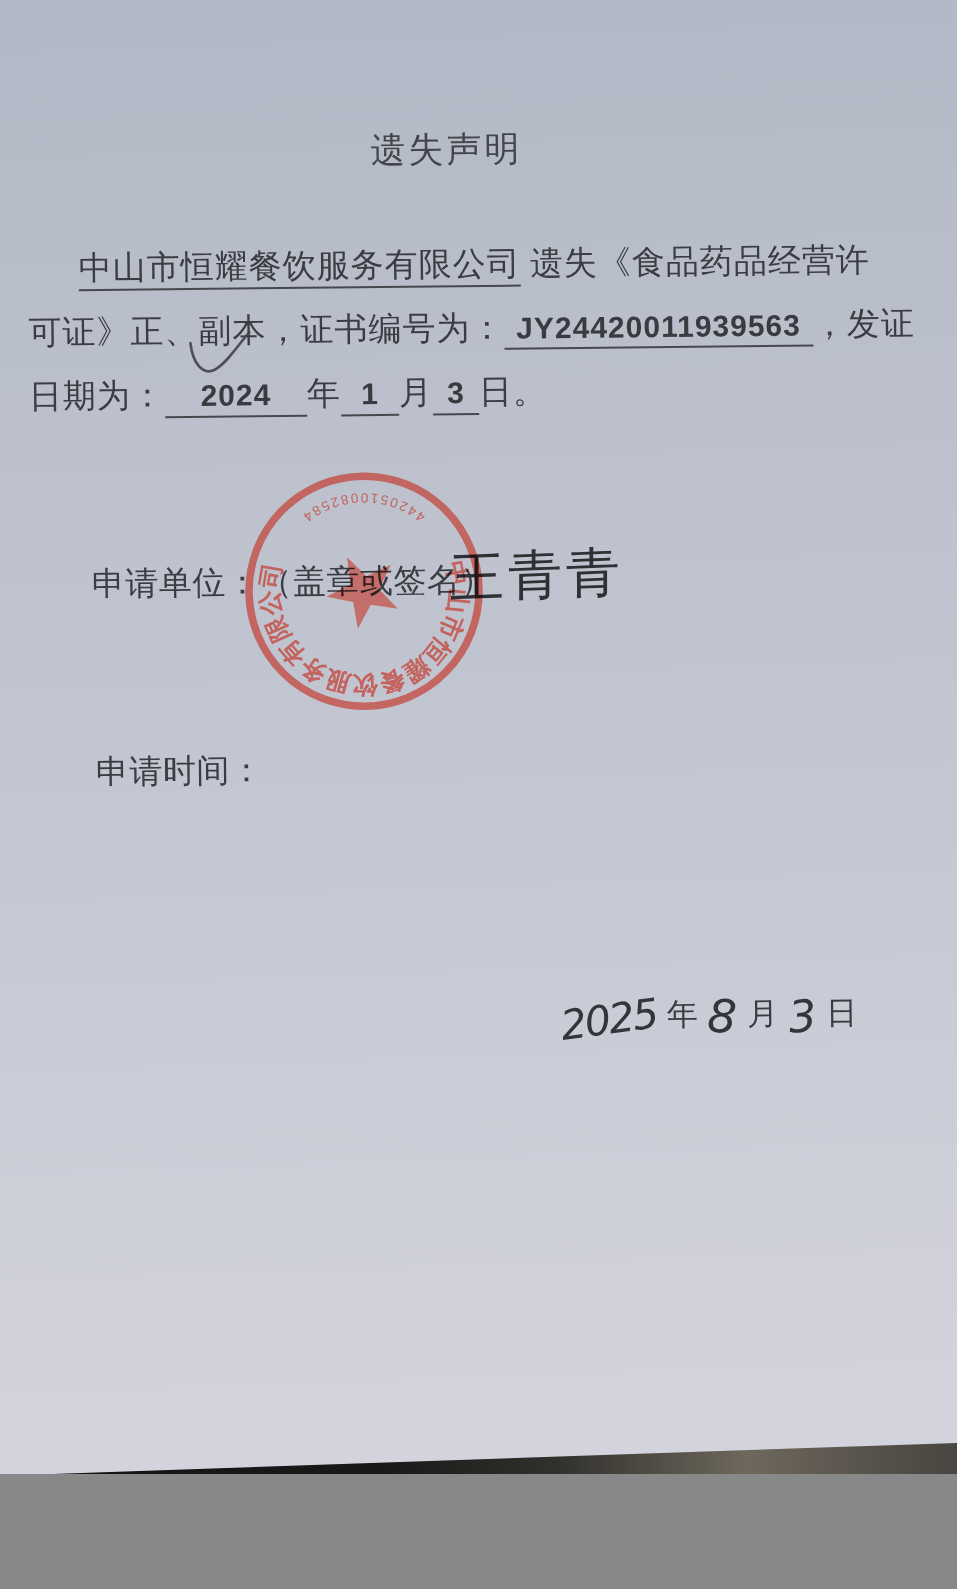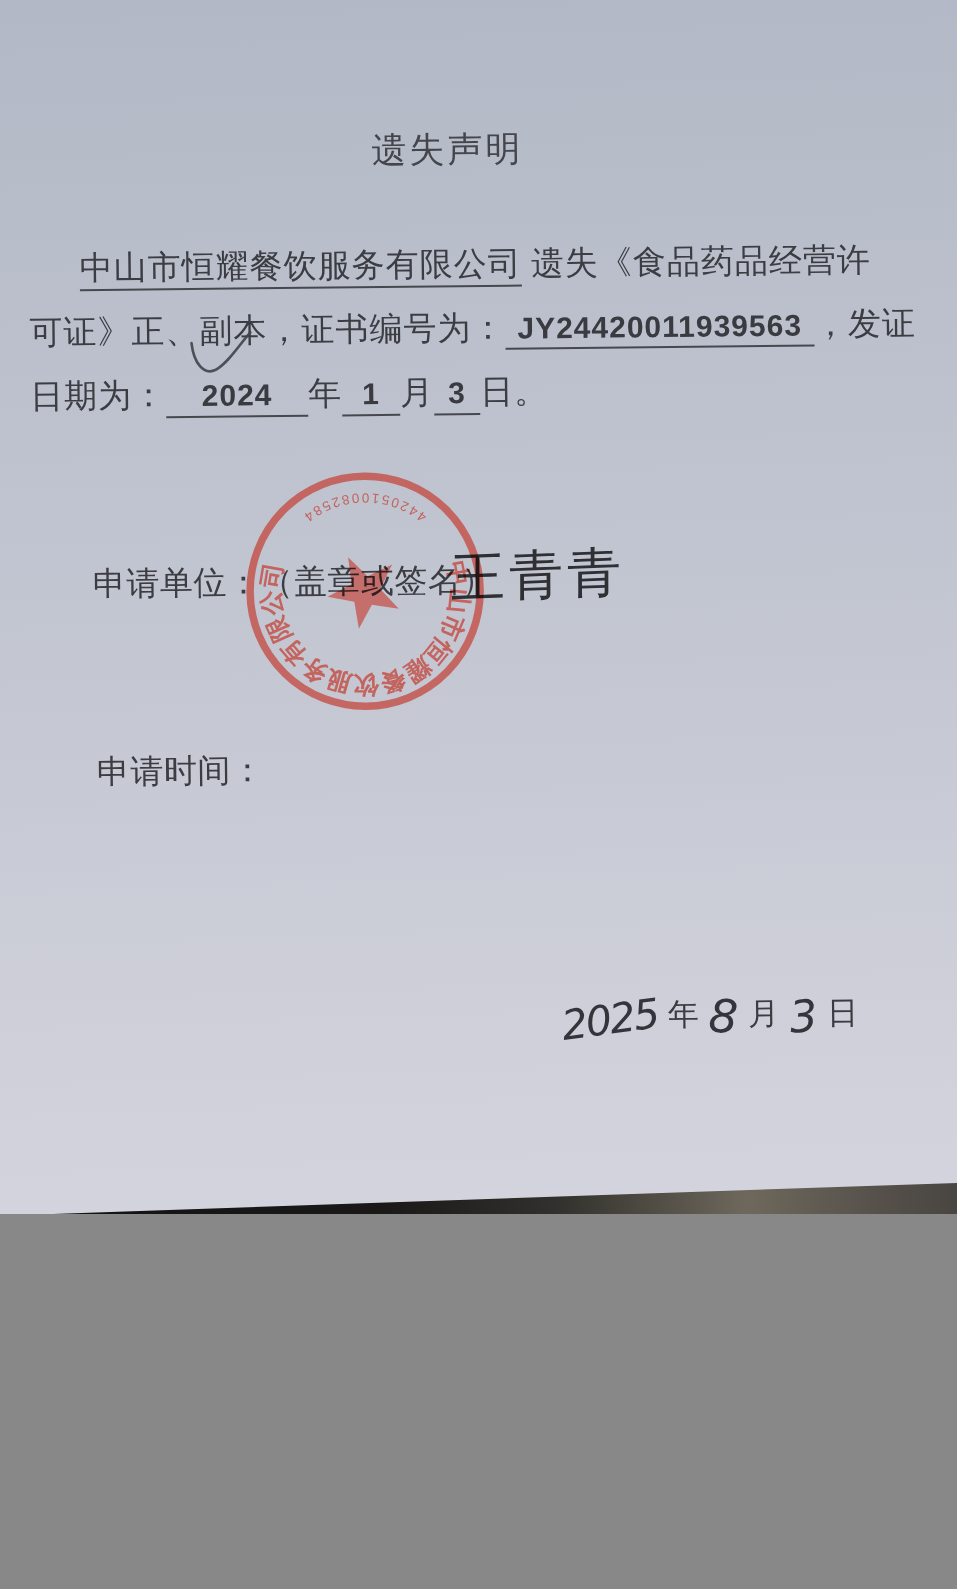--- a/index.html
+++ b/index.html
@@ -1,18 +1,18 @@
 <!DOCTYPE html>
 <html><head>
 <meta charset="utf-8">
 <style>
   html,body{margin:0;padding:0;background:#888;}
   .page{
     position:relative;
-    width:957px;height:1214px;
+    width:957px;height:1474px;
     margin:0 auto;
     overflow:hidden;
     background:linear-gradient(178deg,#b2b8c5 0%,#bbc0cc 28%,#c6c9d4 60%,#cfd0da 85%,#d3d4dd 100%);
     font-family:"Liberation Serif", serif;
     color:#3c3d43;
   }
   .content{position:absolute;inset:0;transform:rotate(-0.6deg);transform-origin:50% 40%;}
   .title{
     position:absolute;top:126px;left:375px;
     font-size:35px;letter-spacing:3px;font-weight:400;color:#45464c;

